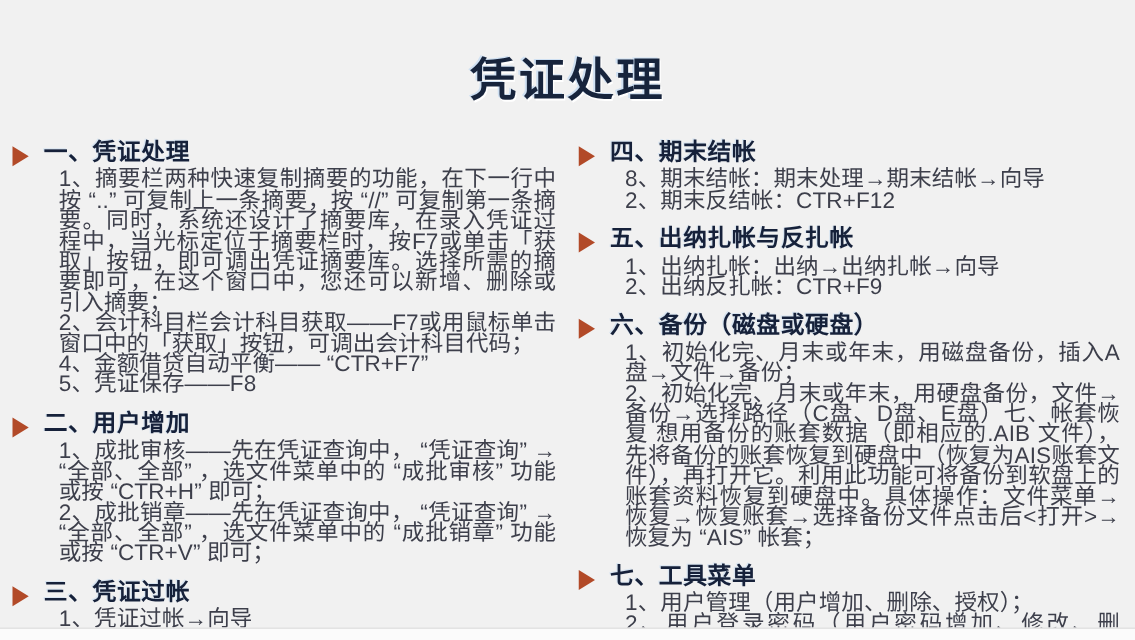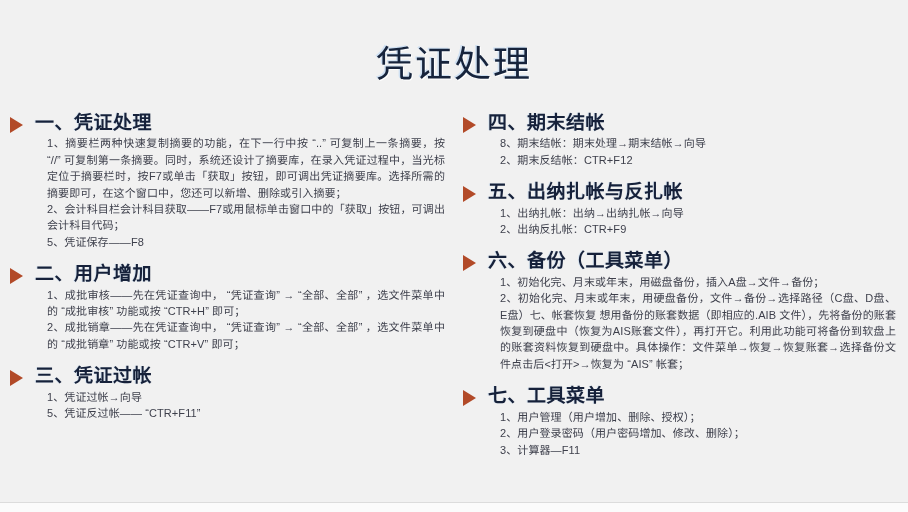--- a/index.html
+++ b/index.html
@@ -33,21 +33,21 @@
     border-top: 1px solid #dcdcdc;
   }
 
   .slide-title {
     position: absolute;
     top: 34px;
     left: 0;
     width: 908px;
     text-align: center;
     font-size: 37px;
-    font-weight: 400;
+    font-weight: 700;
     letter-spacing: 2px;
     color: #17243c;
     text-shadow: -1.5px -1px 0 #cfe0f2, 1px 1px 0 #ffffff;
     white-space: nowrap;
   }
 
   .columns {
     position: absolute;
     top: 112px;
     left: 0;
@@ -90,21 +90,21 @@
     font-size: 19px;
     font-weight: 700;
     color: #16213a;
     line-height: 1.18;
     letter-spacing: 0.5px;
     text-shadow: -1px -0.5px 0 #d9e5f1;
     white-space: nowrap;
   }
   .section-body {
     margin: 1px 0 0 37px;
-    font-size: 11px;
+    font-size: 18px;
     line-height: 16.4px;
     color: #3d3f4b;
     letter-spacing: 0.1px;
   }
   .section-body p {
     margin: 0;
     text-align: justify;
     text-justify: inter-ideograph;
   }
   .sec-gap-md { margin-bottom: 13px; }
@@ -121,20 +121,21 @@
     <div class="col col-left">
 
       <div class="section sec-gap-md">
         <div class="section-head">
           <span class="bullet-tri"></span>
           <span class="section-title">一、凭证处理</span>
         </div>
         <div class="section-body">
           <p>1、摘要栏两种快速复制摘要的功能，在下一行中按 “..” 可复制上一条摘要，按 “//” 可复制第一条摘要。同时，系统还设计了摘要库，在录入凭证过程中，当光标定位于摘要栏时，按F7或单击「获取」按钮，即可调出凭证摘要库。选择所需的摘要即可，在这个窗口中，您还可以新增、删除或引入摘要；</p>
           <p>2、会计科目栏会计科目获取——F7或用鼠标单击窗口中的「获取」按钮，可调出会计科目代码；</p>
+          <p>4、金额借贷自动平衡—— “CTR+F7”</p>
           <p>5、凭证保存——F8</p>
         </div>
       </div>
 
       <div class="section sec-gap-md">
         <div class="section-head">
           <span class="bullet-tri"></span>
           <span class="section-title">二、用户增加</span>
         </div>
         <div class="section-body">
@@ -176,21 +177,21 @@
         </div>
         <div class="section-body">
           <p>1、出纳扎帐：出纳→出纳扎帐→向导</p>
           <p>2、出纳反扎帐：CTR+F9</p>
         </div>
       </div>
 
       <div class="section sec-gap-md">
         <div class="section-head">
           <span class="bullet-tri"></span>
-          <span class="section-title">六、备份（工具菜单）</span>
+          <span class="section-title">六、备份（磁盘或硬盘）</span>
         </div>
         <div class="section-body">
           <p>1、初始化完、月末或年末，用磁盘备份，插入A盘→文件→备份；</p>
           <p>2、初始化完、月末或年末，用硬盘备份，文件→备份→选择路径（C盘、D盘、E盘）七、帐套恢复 想用备份的账套数据（即相应的.AIB 文件），先将备份的账套恢复到硬盘中（恢复为AIS账套文件），再打开它。利用此功能可将备份到软盘上的账套资料恢复到硬盘中。具体操作：文件菜单→恢复→恢复账套→选择备份文件点击后&lt;打开&gt;→恢复为 “AIS” 帐套；</p>
         </div>
       </div>
 
       <div class="section">
         <div class="section-head">
           <span class="bullet-tri"></span>

